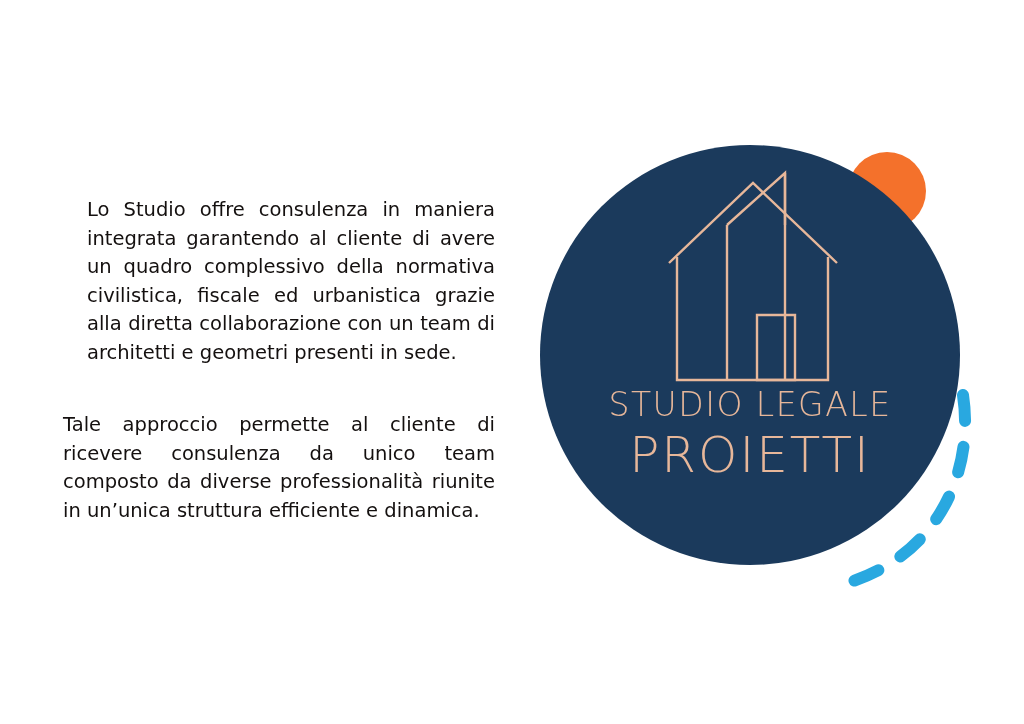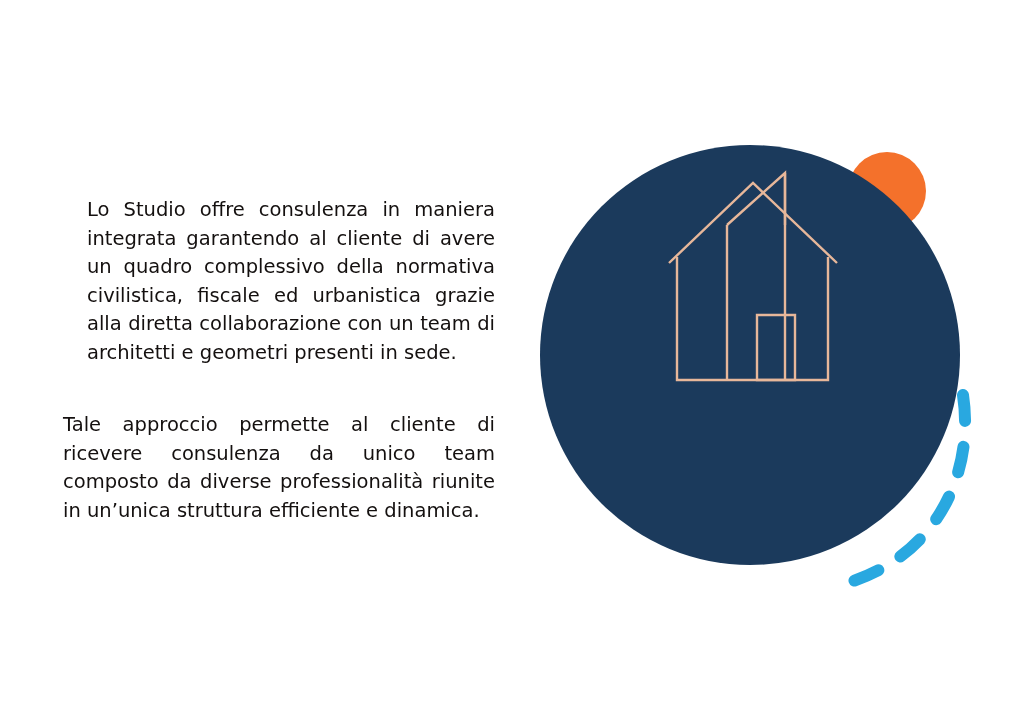--- a/index.html
+++ b/index.html
@@ -142,16 +142,20 @@
         <path d="M 4 98 L 88 18 L 172 98"></path>
 
         <path d="M 62 60 L 62 215"></path>
         <path d="M 62 60 L 120 8 L 120 215"></path>
         <path d="M 120 8 L 120 60"></path>
 
         <path d="M 92 150 L 92 215 L 130 215 L 130 150 Z"></path>
       </g>
     </svg>
 
+    <div class="logo-text">
+      <span class="logo-line1">STUDIO LEGALE</span>
+      <span class="logo-line2">PROIETTI</span>
+    </div>
 
   </div>
 
 </div>
 
 </body></html>

